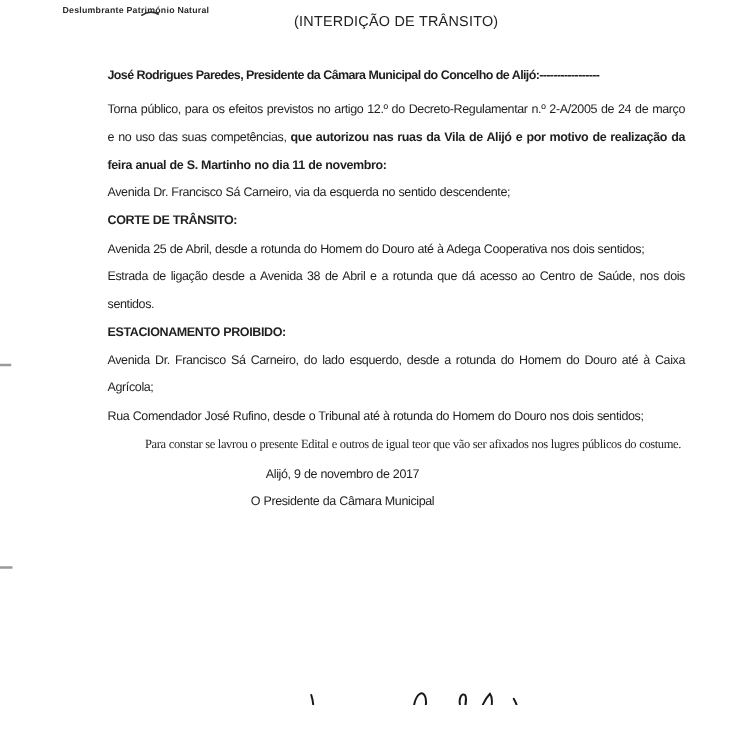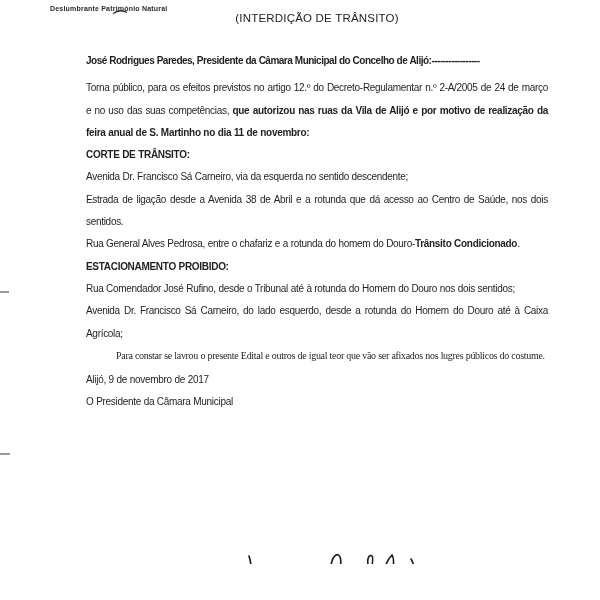--- a/index.html
+++ b/index.html
@@ -20,21 +20,21 @@
     font-size:11.5px; font-weight:400; letter-spacing:0.2px; color:#222;
   }
   .p {
     margin:0; font-size:10px; line-height:22.3px;
     text-align:justify; letter-spacing:-0.3px; word-spacing:0.2px;
   }
   .b, .head { font-weight:bold; }
   .intro { font-weight:bold; white-space:nowrap; letter-spacing:-0.5px; margin-top:26px; margin-bottom:5px; }
   .indent { text-indent:30px;font-family:Liberation Serif, serif; }
   .footer-block { width:376px; text-align:center; margin-top:2px; }
-  .footer-block .p { text-align:left; }
+  .footer-block .p { text-align:center; }
   .sig { position:absolute; left:192px; top:549px; }
   .sig-line { position:absolute; left:205px; top:594px; width:221px; height:2px; background:#3c3c3c; }
   .artifact { position:absolute; background:#9a9a9a; }
   .a1 { left:0; top:291px; width:9px; height:2px; }
   .a2 { left:0; top:453px; width:10px; height:2px; }
 </style>
 </head>
 <body>
 
 <div class="page">
@@ -46,28 +46,28 @@
   </span>
   <div class="tagline">Deslumbrante Património Natural</div>
 
   <div class="content">
     <p class="title">(INTERDIÇÃO DE TRÂNSITO)</p>
 
     <p class="p intro">José Rodrigues Paredes, Presidente da Câmara Municipal do Concelho de Alijó:-----------------</p>
 
     <p class="p"><span>Torna público, para os efeitos previstos no artigo 12.º do Decreto-Regulamentar n.º 2-A/2005 de 24 de março e no uso das suas competências, </span><span class="b">que autorizou nas ruas da Vila de Alijó e por motivo de realização da feira anual de S. Martinho no dia 11 de novembro:</span></p>
 
+    <p class="p">Avenida Dr. Francisco Sá Carneiro, via da esquerda no sentido descendente;</p>
     <p class="p head">CORTE DE TRÂNSITO:</p>
-    <p class="p">Avenida Dr. Francisco Sá Carneiro, via da esquerda no sentido descendente;</p>
+    <p class="p">Avenida 25 de Abril, desde a rotunda do Homem do Douro até à Adega Cooperativa nos dois sentidos;</p>
     <p class="p">Estrada de ligação desde a Avenida 38 de Abril e a rotunda que dá acesso ao Centro de Saúde, nos dois sentidos.</p>
-    <p class="p"><span>Rua General Alves Pedrosa, entre o chafariz e a rotunda do homem do Douro-</span><span class="b">Trânsito Condicionado</span><span>.</span></p>
 
     <p class="p head">ESTACIONAMENTO PROIBIDO:</p>
+    <p class="p">Avenida Dr. Francisco Sá Carneiro, do lado esquerdo, desde a rotunda do Homem do Douro até à Caixa Agrícola;</p>
     <p class="p">Rua Comendador José Rufino, desde o Tribunal até à rotunda do Homem do Douro nos dois sentidos;</p>
-    <p class="p">Avenida Dr. Francisco Sá Carneiro, do lado esquerdo, desde a rotunda do Homem do Douro até à Caixa Agrícola;</p>
 
     <p class="p indent">Para constar se lavrou o presente Edital e outros de igual teor que vão ser afixados nos lugres públicos do costume.</p>
 
     <div class="footer-block">
       <p class="p">Alijó, 9 de novembro de 2017</p>
       <p class="p">O Presidente da Câmara Municipal</p>
     </div>
   </div>
 
   <div class="sig">

